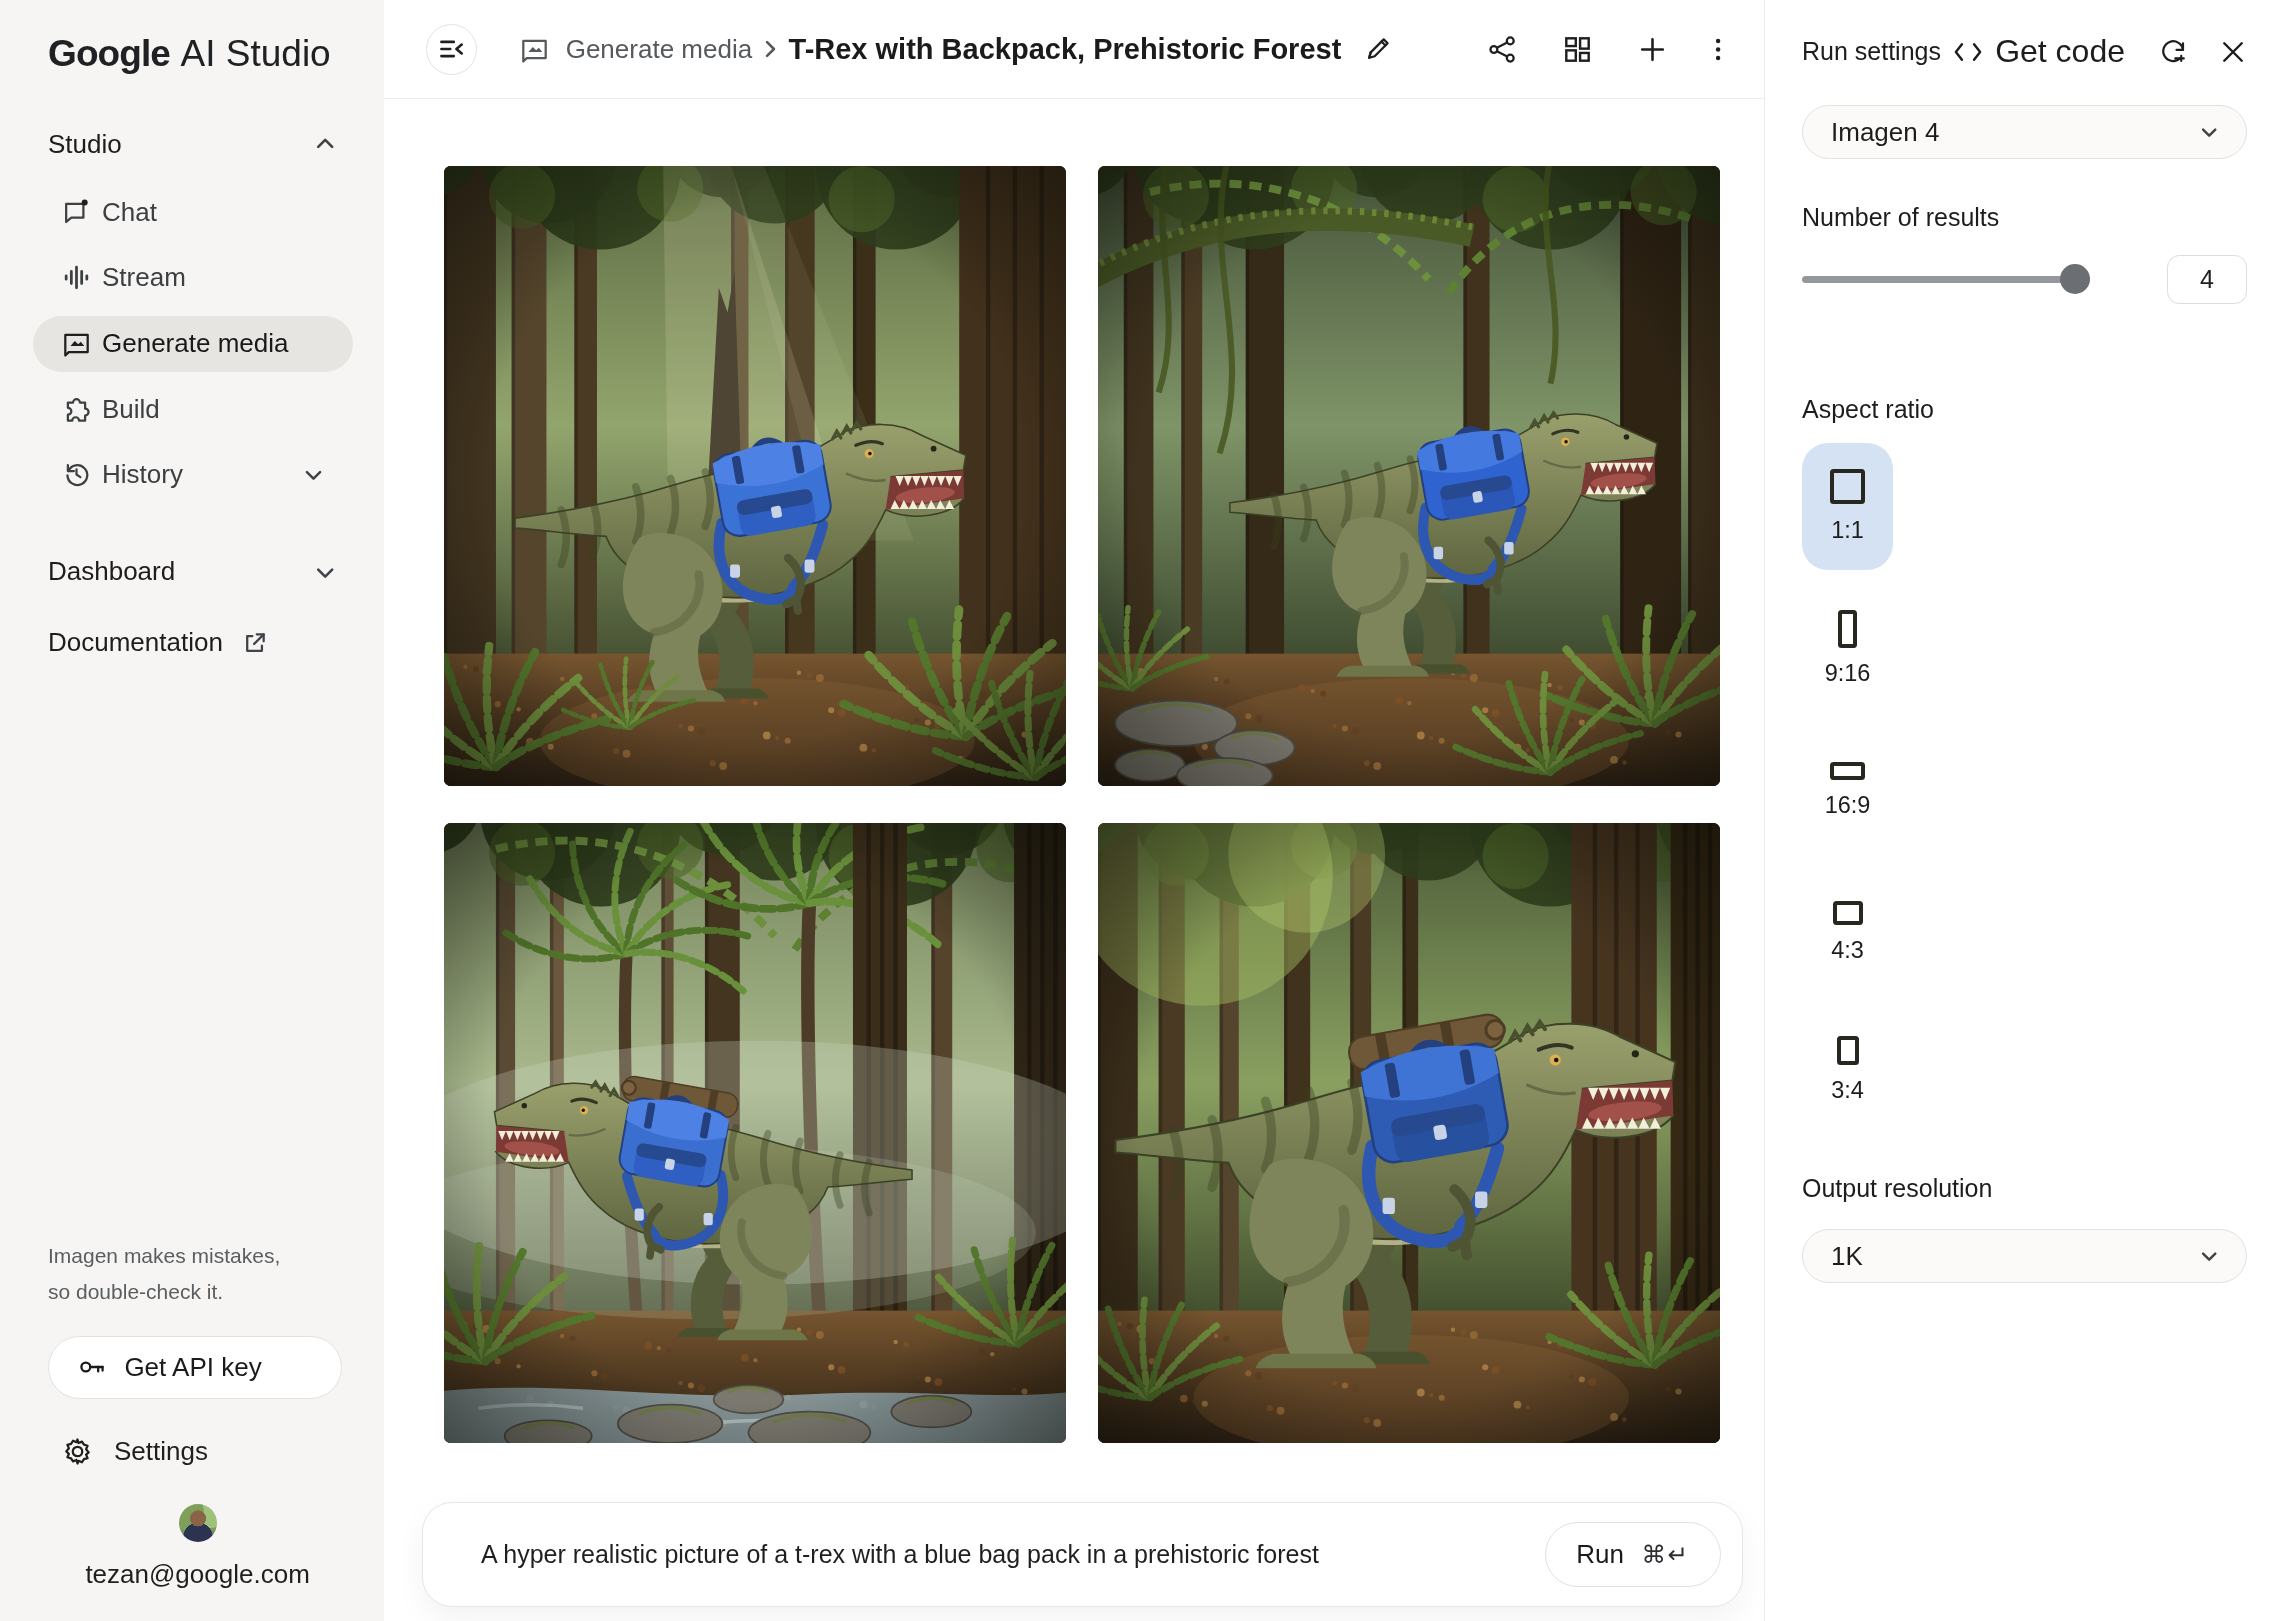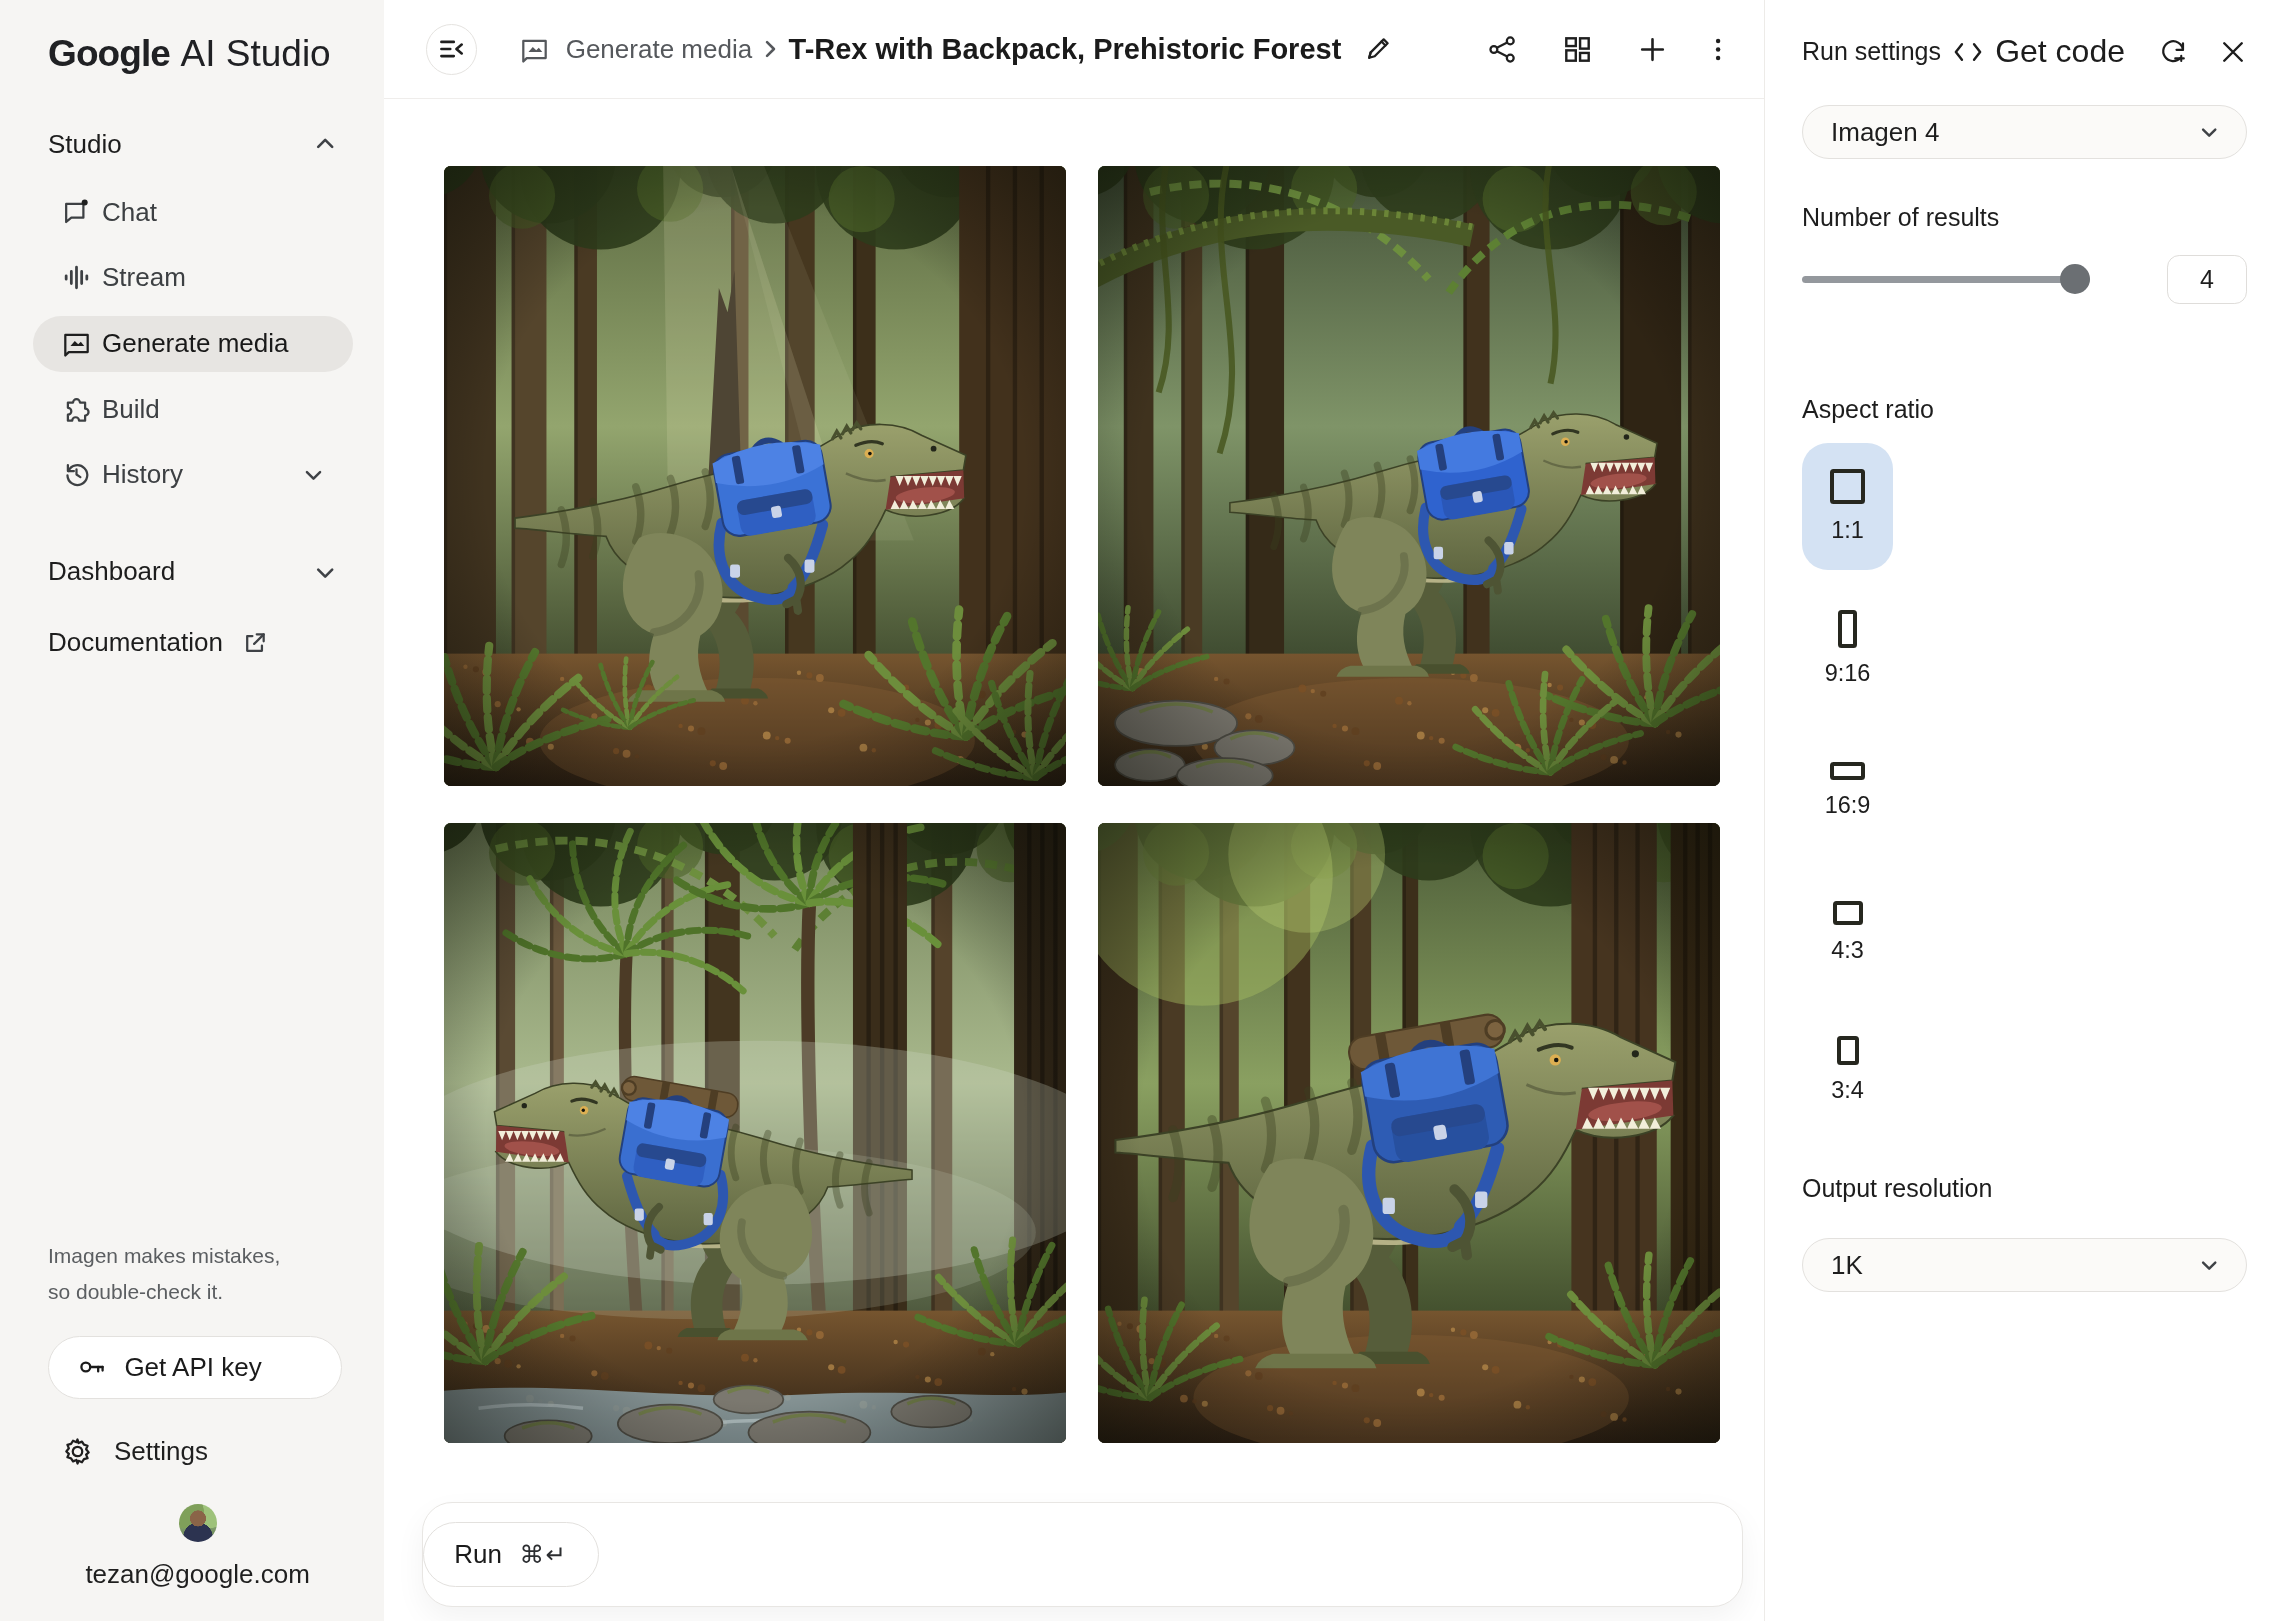--- a/index.html
+++ b/index.html
@@ -92,21 +92,21 @@
   .ar-tile{ width:91px; height:127px; border-radius:26px; display:flex; flex-direction:column;
     align-items:center; justify-content:center; gap:12.2px; cursor:pointer; }
   .ar-tile.selected{ background:#d4e2f3; }
   .ar-shape{ border:4.4px solid #26271f; border-radius:3.5px; }
   .s11{ width:35px; height:35px; }
   .s916{ width:19px; height:38px; }
   .s169{ width:35px; height:18.3px; }
   .s43{ width:30px; height:23.5px; }
   .s34{ width:22px; height:29px; }
   .ar-label{ font-size:23.5px; color:#1d1d1d; }
-  .res-pill{ margin-top:35px;gap:12px; }
+  .res-pill{ margin-top:26px;gap:12px; }
 </style>
 </head>
 <body>
 
 <div class="app">
 
   <aside class="sidebar">
     <div class="logo">
       <span class="brand">Google</span>
       <span class="product">AI Studio</span>
@@ -1026,20 +1026,21 @@
               <path d="M0,0 C 30,-10 80,-16 132,-12" transform="rotate(-66)" fill="none" stroke="#53752c" stroke-width="9" stroke-linecap="round" stroke-dasharray="13 8"></path>
               <path d="M0,0 C 30,-10 80,-16 132,-12" transform="rotate(-42)" fill="none" stroke="#6d8d3c" stroke-width="9" stroke-linecap="round" stroke-dasharray="13 8"></path>
               <path d="M0,0 C 30,-10 80,-16 132,-12" transform="rotate(-18)" fill="none" stroke="#53752c" stroke-width="9" stroke-linecap="round" stroke-dasharray="13 8"></path>
             </g>
             <rect width="715" height="712" fill="url(#VG3)"></rect>
           </svg>
         </figure>
     </section>
 
     <div class="promptbar">
+      <input class="prompt-input" type="text" value="A hyper realistic picture of a t-rex with a blue bag pack in a prehistoric forest" style="">
       <button class="run-btn">
         <span>Run</span>
         <span class="kbd"><span>⌘</span><span>↵</span></span>
       </button>
     </div>
   </main>
 
   <aside class="runpanel">
     <div class="panel-head">
       <span class="panel-title">Run settings</span>

